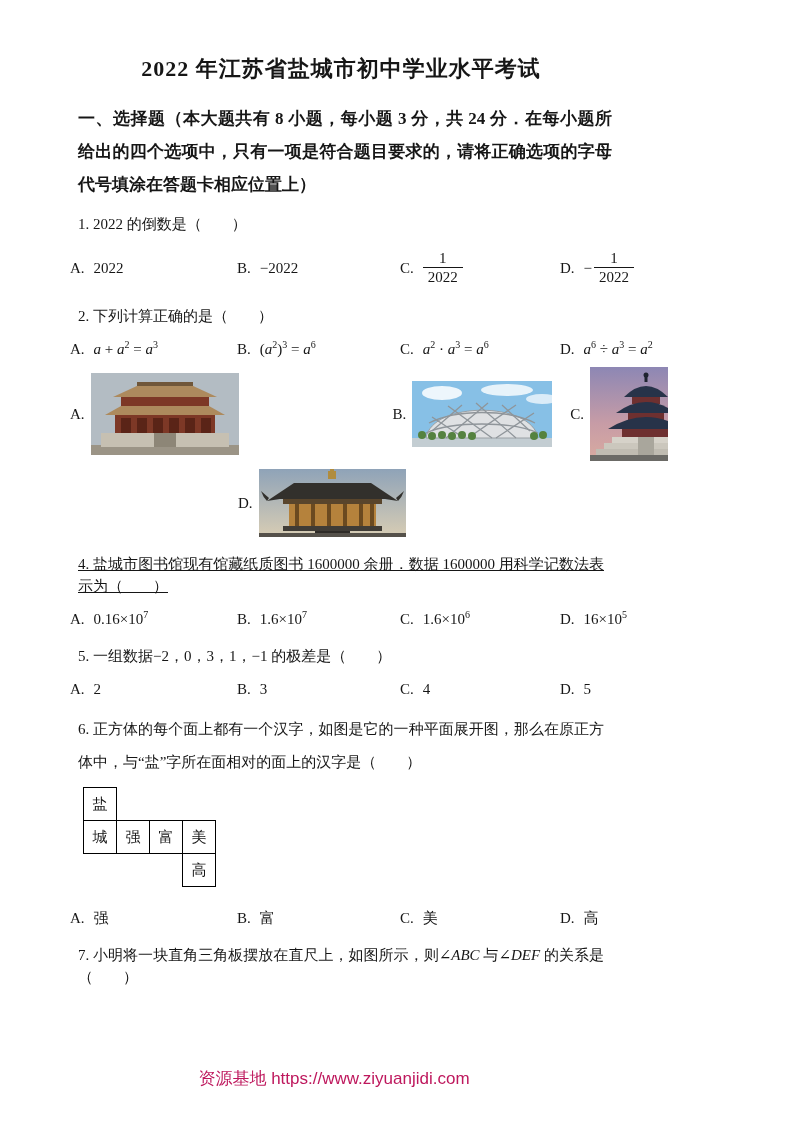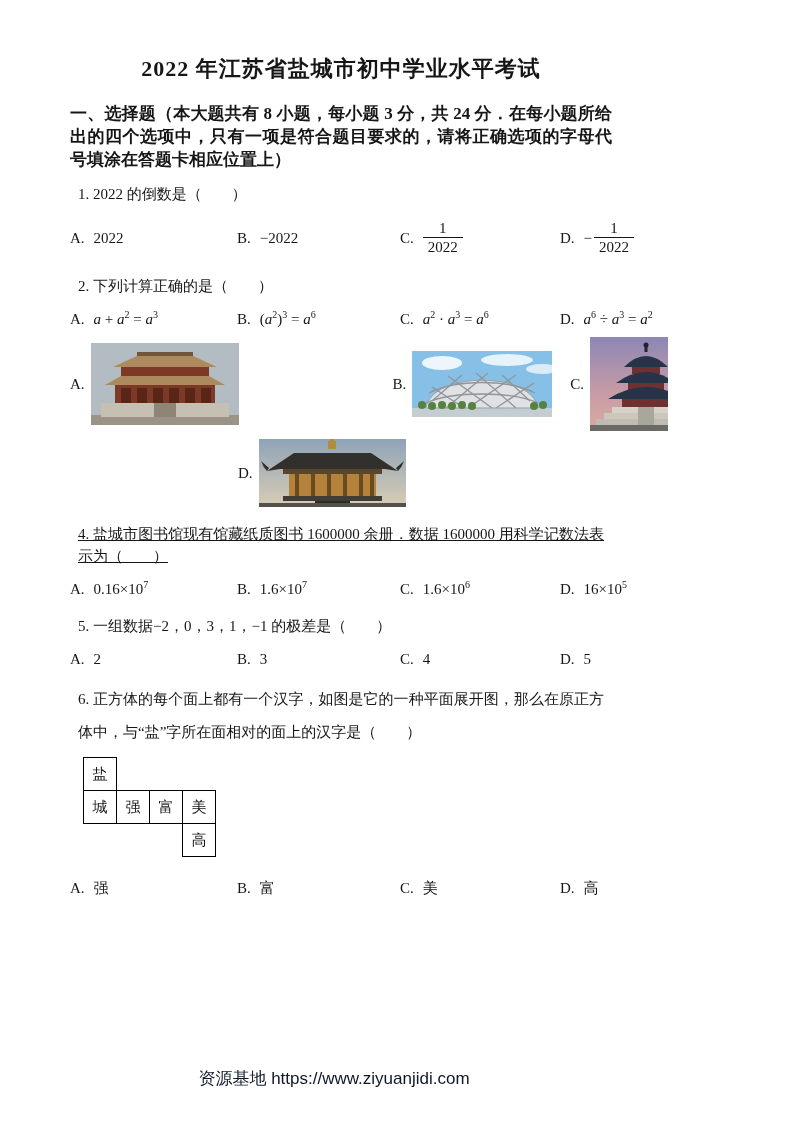--- a/index.html
+++ b/index.html
@@ -11,22 +11,22 @@
   .page {
     position: relative; box-sizing: border-box;
     width: 668px; height: 1122px; overflow: hidden;
     padding: 52px 56px 0 70px; background: #fff;
   }
   .title {
     margin: 0; font-size: 22px; font-weight: 700;
     text-align: center; line-height: 34px; letter-spacing: 1px;
   }
   .section-heading {
-    margin: 16px 0 0 0; font-size: 17px; font-weight: 700;
-    line-height: 23px; text-align: justify;
+    margin: 16px 0 0 8px; font-size: 17px; font-weight: 700;
+    line-height: 33px; text-align: justify;
   }
   .q-text {
     margin: 8px; font-size: 15px; line-height: 22px; text-align: justify;
   }
   .mt12 { margin-top: 12px; } .mt20 { margin-top: 20px; }
   .mt16 { margin-top: 16px; text-decoration: underline; } .mt14 { margin-top: 14px; }
   .q6-text { line-height: 33px; }
   .opts {
     display: grid; grid-template-columns: 167px 163px 160px 1fr;
     align-items: center; font-size: 15px;
@@ -57,21 +57,21 @@
   }
   .nc-0 { left: 0;  top: 0; }
   .nc-1 { left: 0;  top: 33px; }
   .nc-2 { left: 33px; top: 33px; }
   .nc-3 { left: 66px; top: 33px; }
   .nc-4 { left: 99px; top: 33px; }
   .nc-5 { left: 99px; top: 66px; }
   .opts-q6 { margin-top: 18px; }
   .footer {
     position: absolute; left: 0; right: 0; bottom: 32px;
-    text-align: center; font-size: 17px; color: #0f172a;
+    text-align: center; font-size: 17px; color: #be185d;
     font-family: "Liberation Sans", "DejaVu Sans", sans-serif;
   }
 </style>
 </head>
 <body>
 
 <div class="page">
 
   <h1 class="title">2022 年江苏省盐城市初中学业水平考试</h1>
 
@@ -305,16 +305,19 @@
         <span class="opt-label">C.</span>
         <span>美</span>
       </div>
       <div class="opt">
         <span class="opt-label">D.</span>
         <span>高</span>
       </div>
     </div>
   </div>
 
+  <div>
+    <p class="q-text mt14">7. 小明将一块直角三角板摆放在直尺上，如图所示，则<i>∠ABC</i> 与<i>∠DEF</i> 的关系是（　　）</p>
+  </div>
 
   <div class="footer">资源基地 https://www.ziyuanjidi.com</div>
 
 </div>
 
 </body></html>

